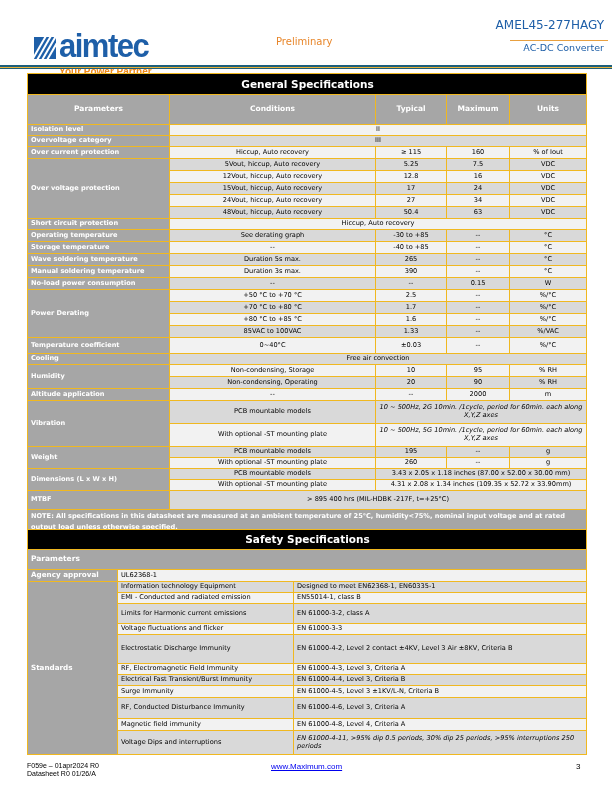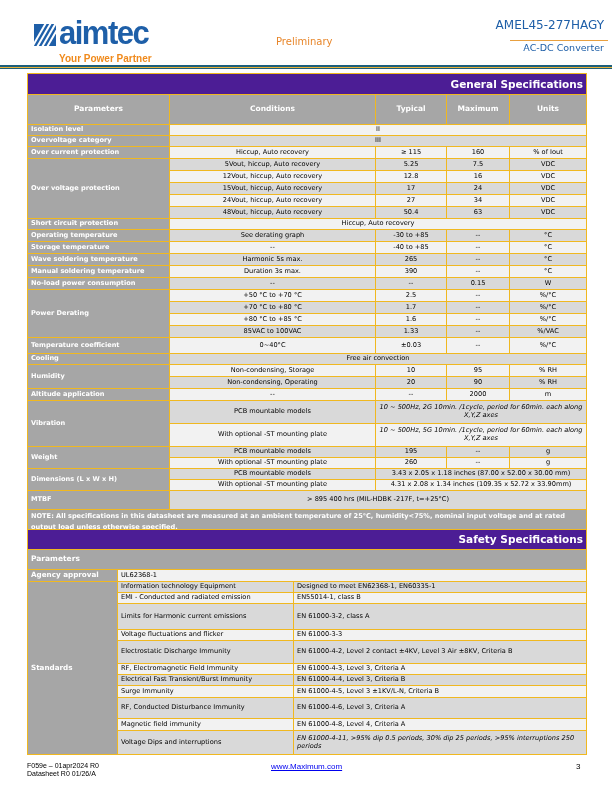--- a/index.html
+++ b/index.html
@@ -1,38 +1,38 @@
 <!DOCTYPE html>
 <html><head>
 <meta charset="utf-8">
 <style>
   * { box-sizing: border-box; margin: 0; padding: 0; }
   html, body { width: 612px; height: 792px; background: #ffffff; overflow: hidden; }
   body { position: relative; font-family: "Liberation Sans", "DejaVu Sans", sans-serif; color: #000; }
 
   
-  .logo { position: absolute; left: 34px; top: 22px; width: 130px; height: 44px; text-align: right; }
+  .logo { position: absolute; left: 34px; top: 35px; width: 130px; height: 44px; text-align: right; }
   .logo-mark { position: absolute; left: 0; top: 2px; width: 22px; height: 22px; background: #1e5fa8; overflow: hidden; }
   .logo-mark span { position: absolute; width: 2px; height: 30px; background: #ffffff; top: -4px; transform: rotate(30deg); }
   .logo-word { position: absolute; left: 25px; top: -6px; font-family: "Liberation Sans", sans-serif; font-weight: bold; font-size: 31px; color: #1e5fa8; letter-spacing: -1.5px; transform: scaleY(1.05); }
   .logo-tag { position: absolute; left: 25px; top: 31px; font-weight: bold; font-size: 10px; color: #f08a1c; white-space: nowrap; }
 
   .preliminary { position: absolute; left: 276px; top: 36px; font-size: 10px; color: #e8862a; font-family: "DejaVu Sans", sans-serif; }
   .product-name { position: absolute; right: 8px; top: 18px; font-size: 12px; color: #1e5fa8; font-family: "DejaVu Sans", sans-serif; }
   .product-line { position: absolute; left: 510px; right: 4px; top: 40px; height: 1px; background: #e8a040; }
   .product-type { position: absolute; right: 8px; top: 42px; font-size: 9.5px; color: #1e5fa8; font-family: "DejaVu Sans", sans-serif; }
 
   .hdr-rule-blue1 { position: absolute; left: 0; right: 0; top: 65px; height: 2px; background: #1e5f7a; }
   .hdr-rule-gold { position: absolute; left: 0; right: 0; top: 67px; height: 1px; background: #e8b23a; }
   .hdr-rule-blue2 { position: absolute; left: 0; right: 0; top: 68px; height: 1px; background: #1e5f7a; }
 
   
   table { border-collapse: collapse; table-layout: fixed; position: absolute; left: 27px; width: 559px; font-family: "DejaVu Sans", sans-serif; }
   td, th { border: 1px solid #f0b820; font-size: 6.6px; line-height: 1.15; padding: 0 3px; vertical-align: middle; overflow: hidden; white-space: nowrap; }
-  .title-cell { background: #4c1d95; color: #ffffff; font-weight: bold; font-size: 10.5px; text-align: right; padding-left: 4px; }
+  .title-cell { background: #000000; color: #ffffff; font-weight: bold; font-size: 10.5px; text-align: center; padding-left: 4px; }
   .hdr-cell { background: #a6a6a6; color: #ffffff; font-weight: bold; font-size: 7.5px; text-align: center; }
   .param { background: #a6a6a6; color: #ffffff; font-weight: bold; text-align: left; }
   .light { background: #f2f2f2; text-align: center; }
   .dark { background: #d9d9d9; text-align: center; }
   .left { text-align: left !important; }
   .wrap { white-space: normal; font-style: italic; }
   .note { background: #a6a6a6; color: #ffffff; font-weight: bold; text-align: left; white-space: normal; line-height: 1.6; padding: 1px 3px; }
 
   #gen { top: 73px; }
   #saf { top: 529px; }
@@ -141,21 +141,21 @@
   </tr>
   <tr style="height:12px">
     <td class="param">Storage temperature</td>
     <td class="light">--</td>
     <td class="light">-40 to +85</td>
     <td class="light">--</td>
     <td class="light">°C</td>
   </tr>
   <tr style="height:12px">
     <td class="param">Wave soldering temperature</td>
-    <td class="dark">Harmonic 5s max.</td>
+    <td class="dark">Duration 5s max.</td>
     <td class="dark">265</td>
     <td class="dark">--</td>
     <td class="dark">°C</td>
   </tr>
   <tr style="height:12px">
     <td class="param">Manual soldering temperature</td>
     <td class="light">Duration 3s max.</td>
     <td class="light">390</td>
     <td class="light">--</td>
     <td class="light">°C</td>
@@ -283,29 +283,29 @@
   </tr>
   <tr style="height:11px">
     <td rowspan="11" class="param" style="font-size:7.2px">Standards</td>
     <td class="dark left">Information technology Equipment</td>
     <td class="dark left">Designed to meet EN62368-1, EN60335-1</td>
   </tr>
   <tr style="height:11px">
     <td class="light left">EMI - Conducted and radiated emission</td>
     <td class="light left">EN55014-1, class B</td>
   </tr>
-  <tr style="height:26px">
+  <tr style="height:20px">
     <td class="dark left">Limits for Harmonic current emissions</td>
     <td class="dark left">EN 61000-3-2, class A</td>
   </tr>
   <tr style="height:11px">
     <td class="light left">Voltage fluctuations and flicker</td>
     <td class="light left">EN 61000-3-3</td>
   </tr>
-  <tr style="height:23px">
+  <tr style="height:29px">
     <td class="dark left">Electrostatic Discharge Immunity</td>
     <td class="dark left">EN 61000-4-2, Level 2 contact ±4KV, Level 3 Air ±8KV, Criteria B</td>
   </tr>
   <tr style="height:11px">
     <td class="light left">RF, Electromagnetic Field Immunity</td>
     <td class="light left">EN 61000-4-3, Level 3, Criteria A</td>
   </tr>
   <tr style="height:11px">
     <td class="dark left">Electrical Fast Transient/Burst Immunity</td>
     <td class="dark left">EN 61000-4-4, Level 3, Criteria B</td>

